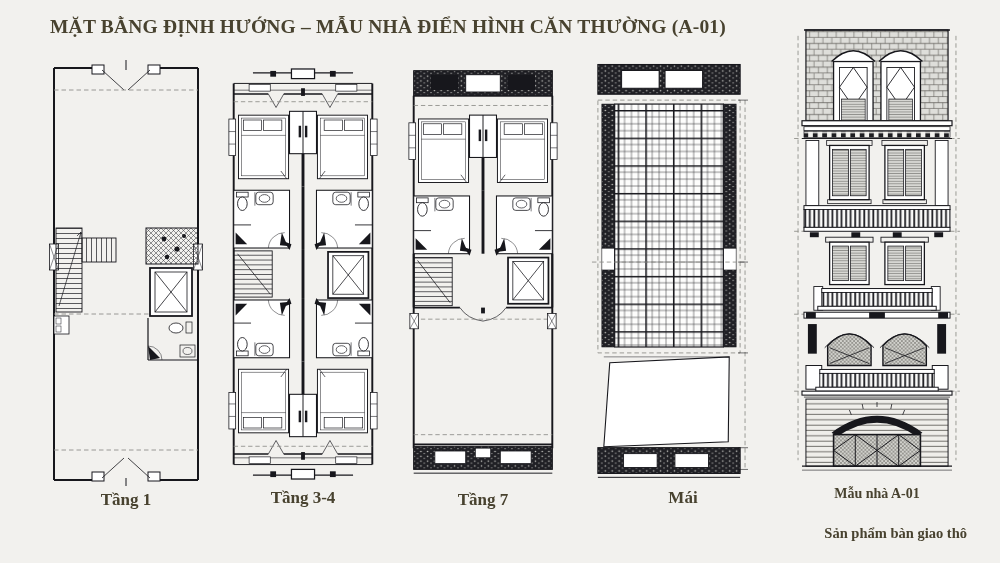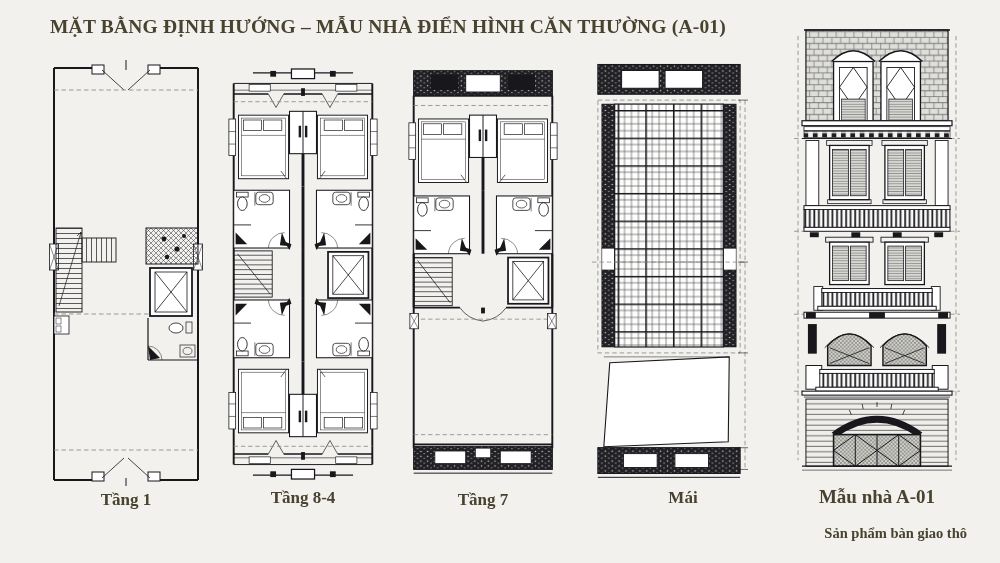--- a/index.html
+++ b/index.html
@@ -13,21 +13,21 @@
     font-size:19.5px;font-weight:bold;color:#48422f;letter-spacing:.2px;
     white-space:nowrap;
     margin-left:8px;
   }
   .panel{position:absolute}
   .panel svg{display:block;width:100%;height:100%}
   .caption{
     position:absolute;text-align:center;font-weight:bold;color:#48422f;
     font-size:17px;white-space:nowrap;
   }
-  .caption.big{font-size:19px}
+  .caption.big{font-size:14px}
   .footnote{
     position:absolute;right:33px;top:523px;text-align:right;
     font-weight:bold;color:#48422f;font-size:14.5px;line-height:21px;
   }
   svg .ink{fill:#17171c;stroke:none}
   svg .dash{stroke:#8f8f8a;stroke-dasharray:4.5 3;stroke-width:.9;fill:none}
 </style>
 </head>
 <body>
 
@@ -387,20 +387,20 @@
         <path d="M62,414 V446 M84,414 V446 M106,414 V446" stroke-width="1"></path>
         <path d="M40,430 L62,414 L84,430 L106,414 L128,430 M40,430 L62,446 L84,430 L106,446 L128,430" stroke-width="1"></path>
       </g>
       <path d="M8,446 H160" stroke-width="1.4"></path>
       <path d="M8,450 H160" stroke-width=".6"></path>
     </g>
   </svg>
 </div>
 
 <div class="caption" style="left:40px;top:490px;width:172px">Tầng 1</div>
-<div class="caption" style="left:226px;top:488px;width:154px">Tầng 8-4</div>
+<div class="caption" style="left:226px;top:488px;width:154px">Tầng 3-4</div>
 <div class="caption" style="left:406px;top:490px;width:154px">Tầng 7</div>
 <div class="caption" style="left:604px;top:488px;width:158px">Mái</div>
 <div class="caption big" style="left:794px;top:486px;width:166px">Mẫu nhà A-01</div>
 
 <div class="footnote">
   <div>Sản phẩm bàn giao thô</div>
 </div>
 
 </body></html>

